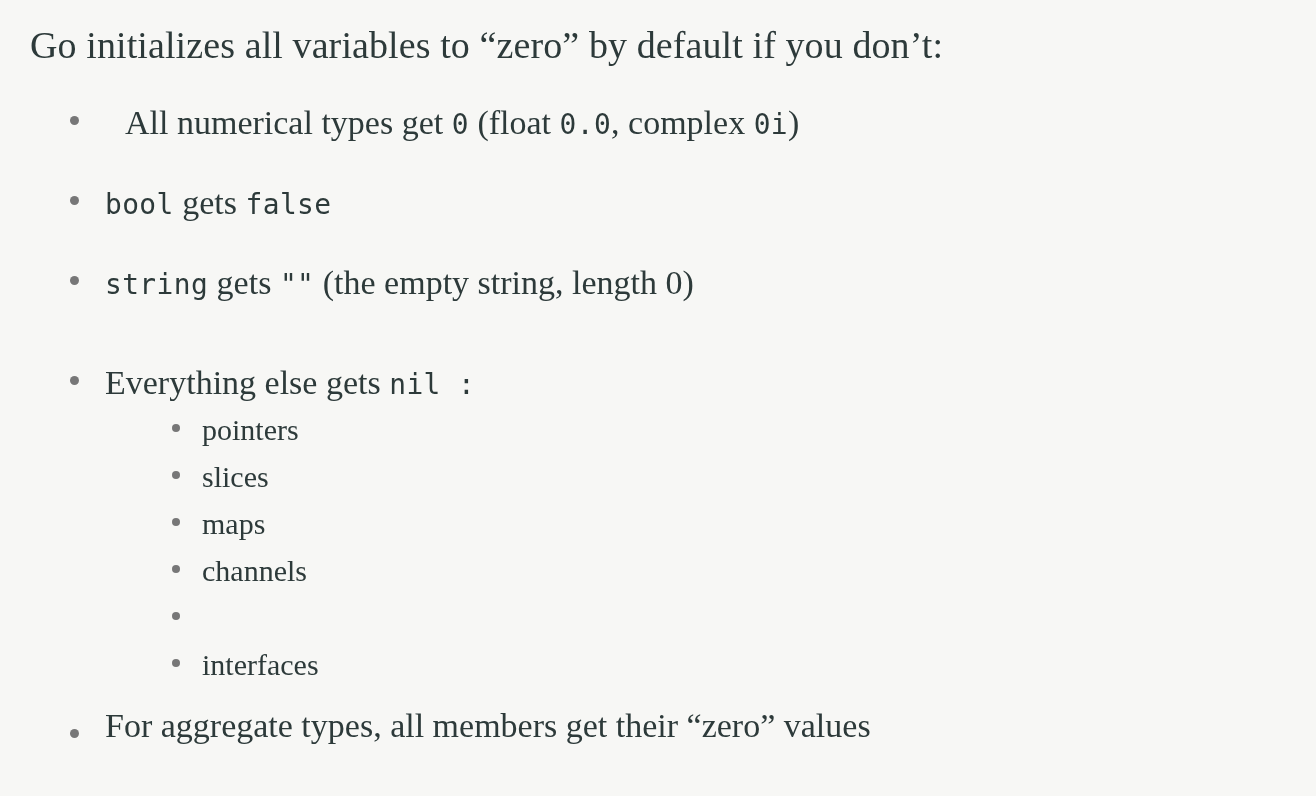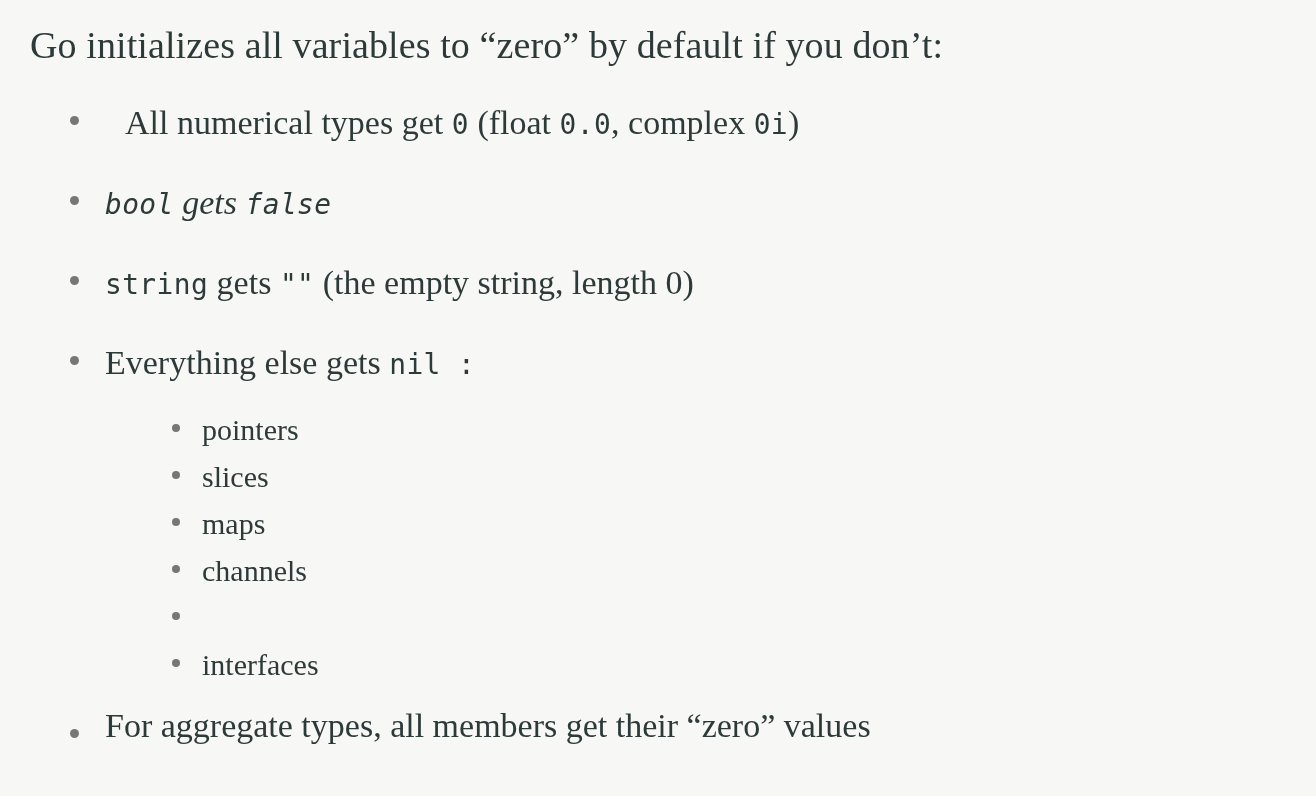--- a/index.html
+++ b/index.html
@@ -67,23 +67,23 @@
     margin-right: 26px;
     position: relative;
     top: -9px;
   }
   .bullet-text {
     display: inline-block;
   }
 
   
   .bullet-item.b0 { top: 102px; gap: 20px; }
-  .bullet-item.b1 { top: 182px; font-style: italic; }
+  .bullet-item.b1 { top: 182px; }
   .bullet-item.b2 { top: 262px; }
-  .bullet-item.b3 { top: 342px; text-align: center; }
+  .bullet-item.b3 { top: 362px; text-align: center; }
   .bullet-item.b4 { top: 705px; align-items: flex-end; }
 
   
   .sub-list {
     position: absolute;
     left: 0;
     top: 394px;
     width: 1316px;
     margin: 12px;
     padding: 0;

